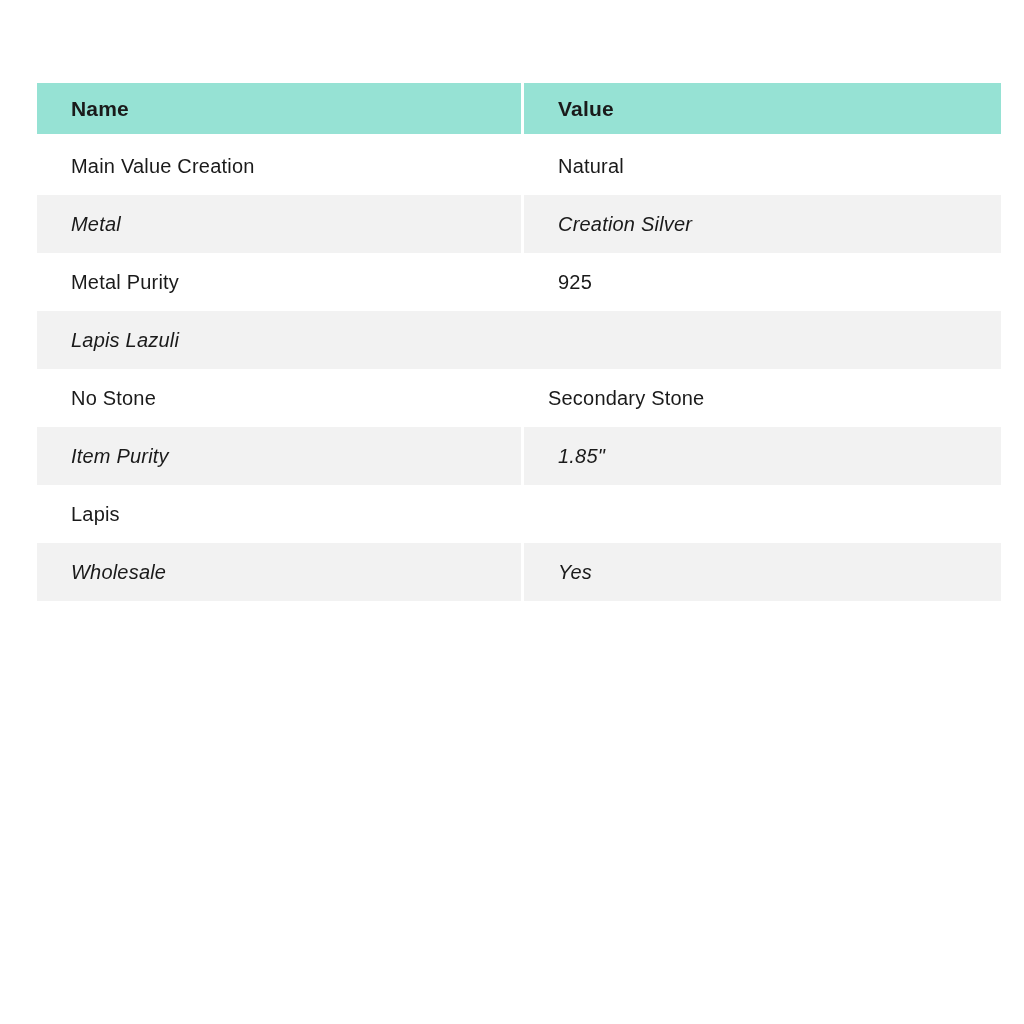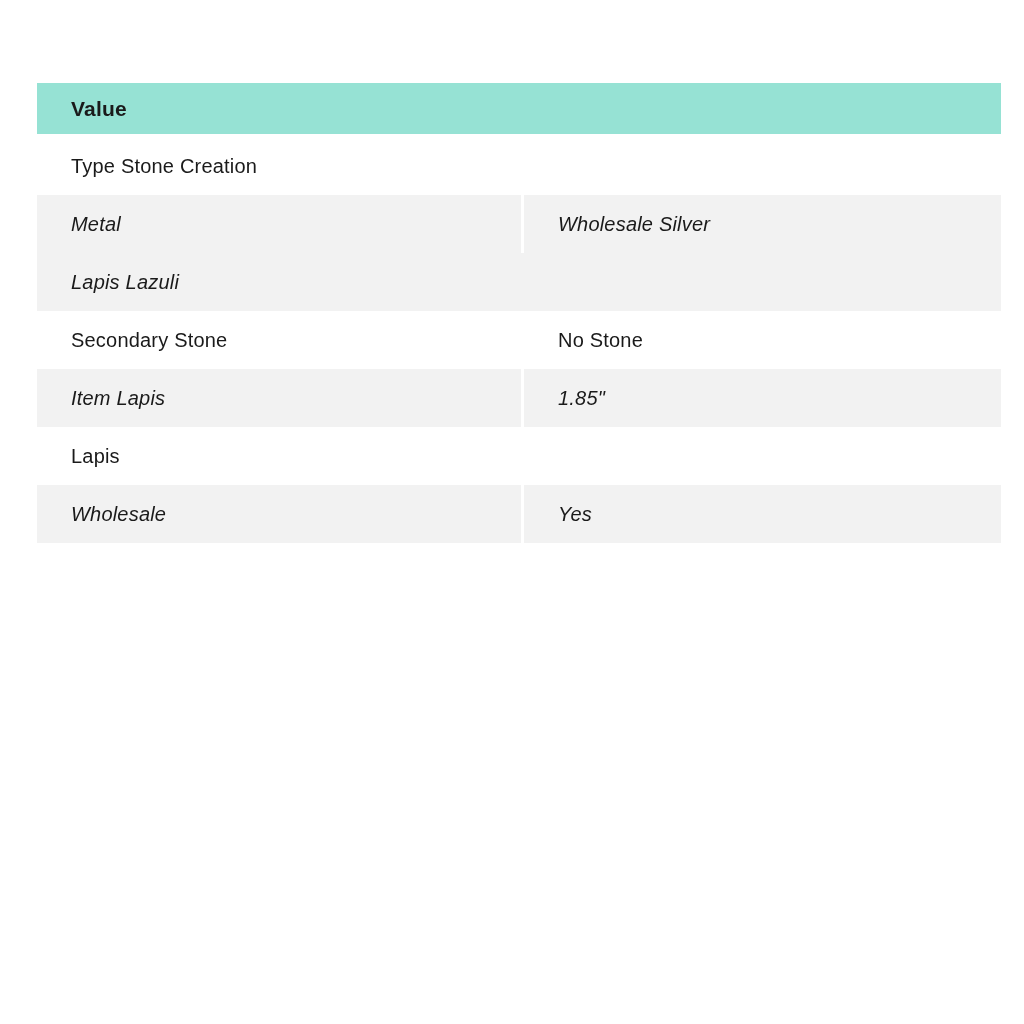--- a/index.html
+++ b/index.html
@@ -56,39 +56,45 @@
   
   .tr.header .cell { background: var(--header-bg, #96e2d4); }
   .tr.body-row.odd .cell { background: var(--row-odd-bg, #ffffff); }
   .tr.body-row.even .cell { background: var(--row-even-bg, #f2f2f2); font-style: italic; }
 </style>
 </head>
 <body style="--header-bg: #96e2d4; --row-odd-bg: #ffffff; --row-even-bg: #f2f2f2; color: rgb(26, 26, 26);">
 
 <div class="spec-table">
   <div class="tr header">
+    <div class="cell name-col">Name</div>
     <div class="cell value-col">Value</div>
   </div>
   <div id="rows-container">
       <div class="tr body-row odd">
-        <div class="cell name-col">Type Stone Creation</div>
+        <div class="cell name-col">Main Value Creation</div>
+        <div class="cell value-col">Natural</div>
       </div>
       <div class="tr body-row even">
         <div class="cell name-col">Metal</div>
-        <div class="cell value-col">Wholesale Silver</div>
+        <div class="cell value-col">Creation Silver</div>
+      </div>
+      <div class="tr body-row odd">
+        <div class="cell name-col">Metal Purity</div>
+        <div class="cell value-col">925</div>
       </div>
       <div class="tr body-row even">
         <div class="cell value-col">Lapis Lazuli</div>
       </div>
       <div class="tr body-row odd">
+        <div class="cell value-col">No Stone</div>
         <div class="cell name-col">Secondary Stone</div>
-        <div class="cell value-col">No Stone</div>
       </div>
       <div class="tr body-row even">
-        <div class="cell name-col">Item Lapis</div>
+        <div class="cell name-col">Item Purity</div>
         <div class="cell value-col">1.85"</div>
       </div>
       <div class="tr body-row odd">
         <div class="cell name-col">Lapis</div>
       </div>
       <div class="tr body-row even">
         <div class="cell name-col">Wholesale</div>
         <div class="cell value-col">Yes</div>
       </div>
     </div>

